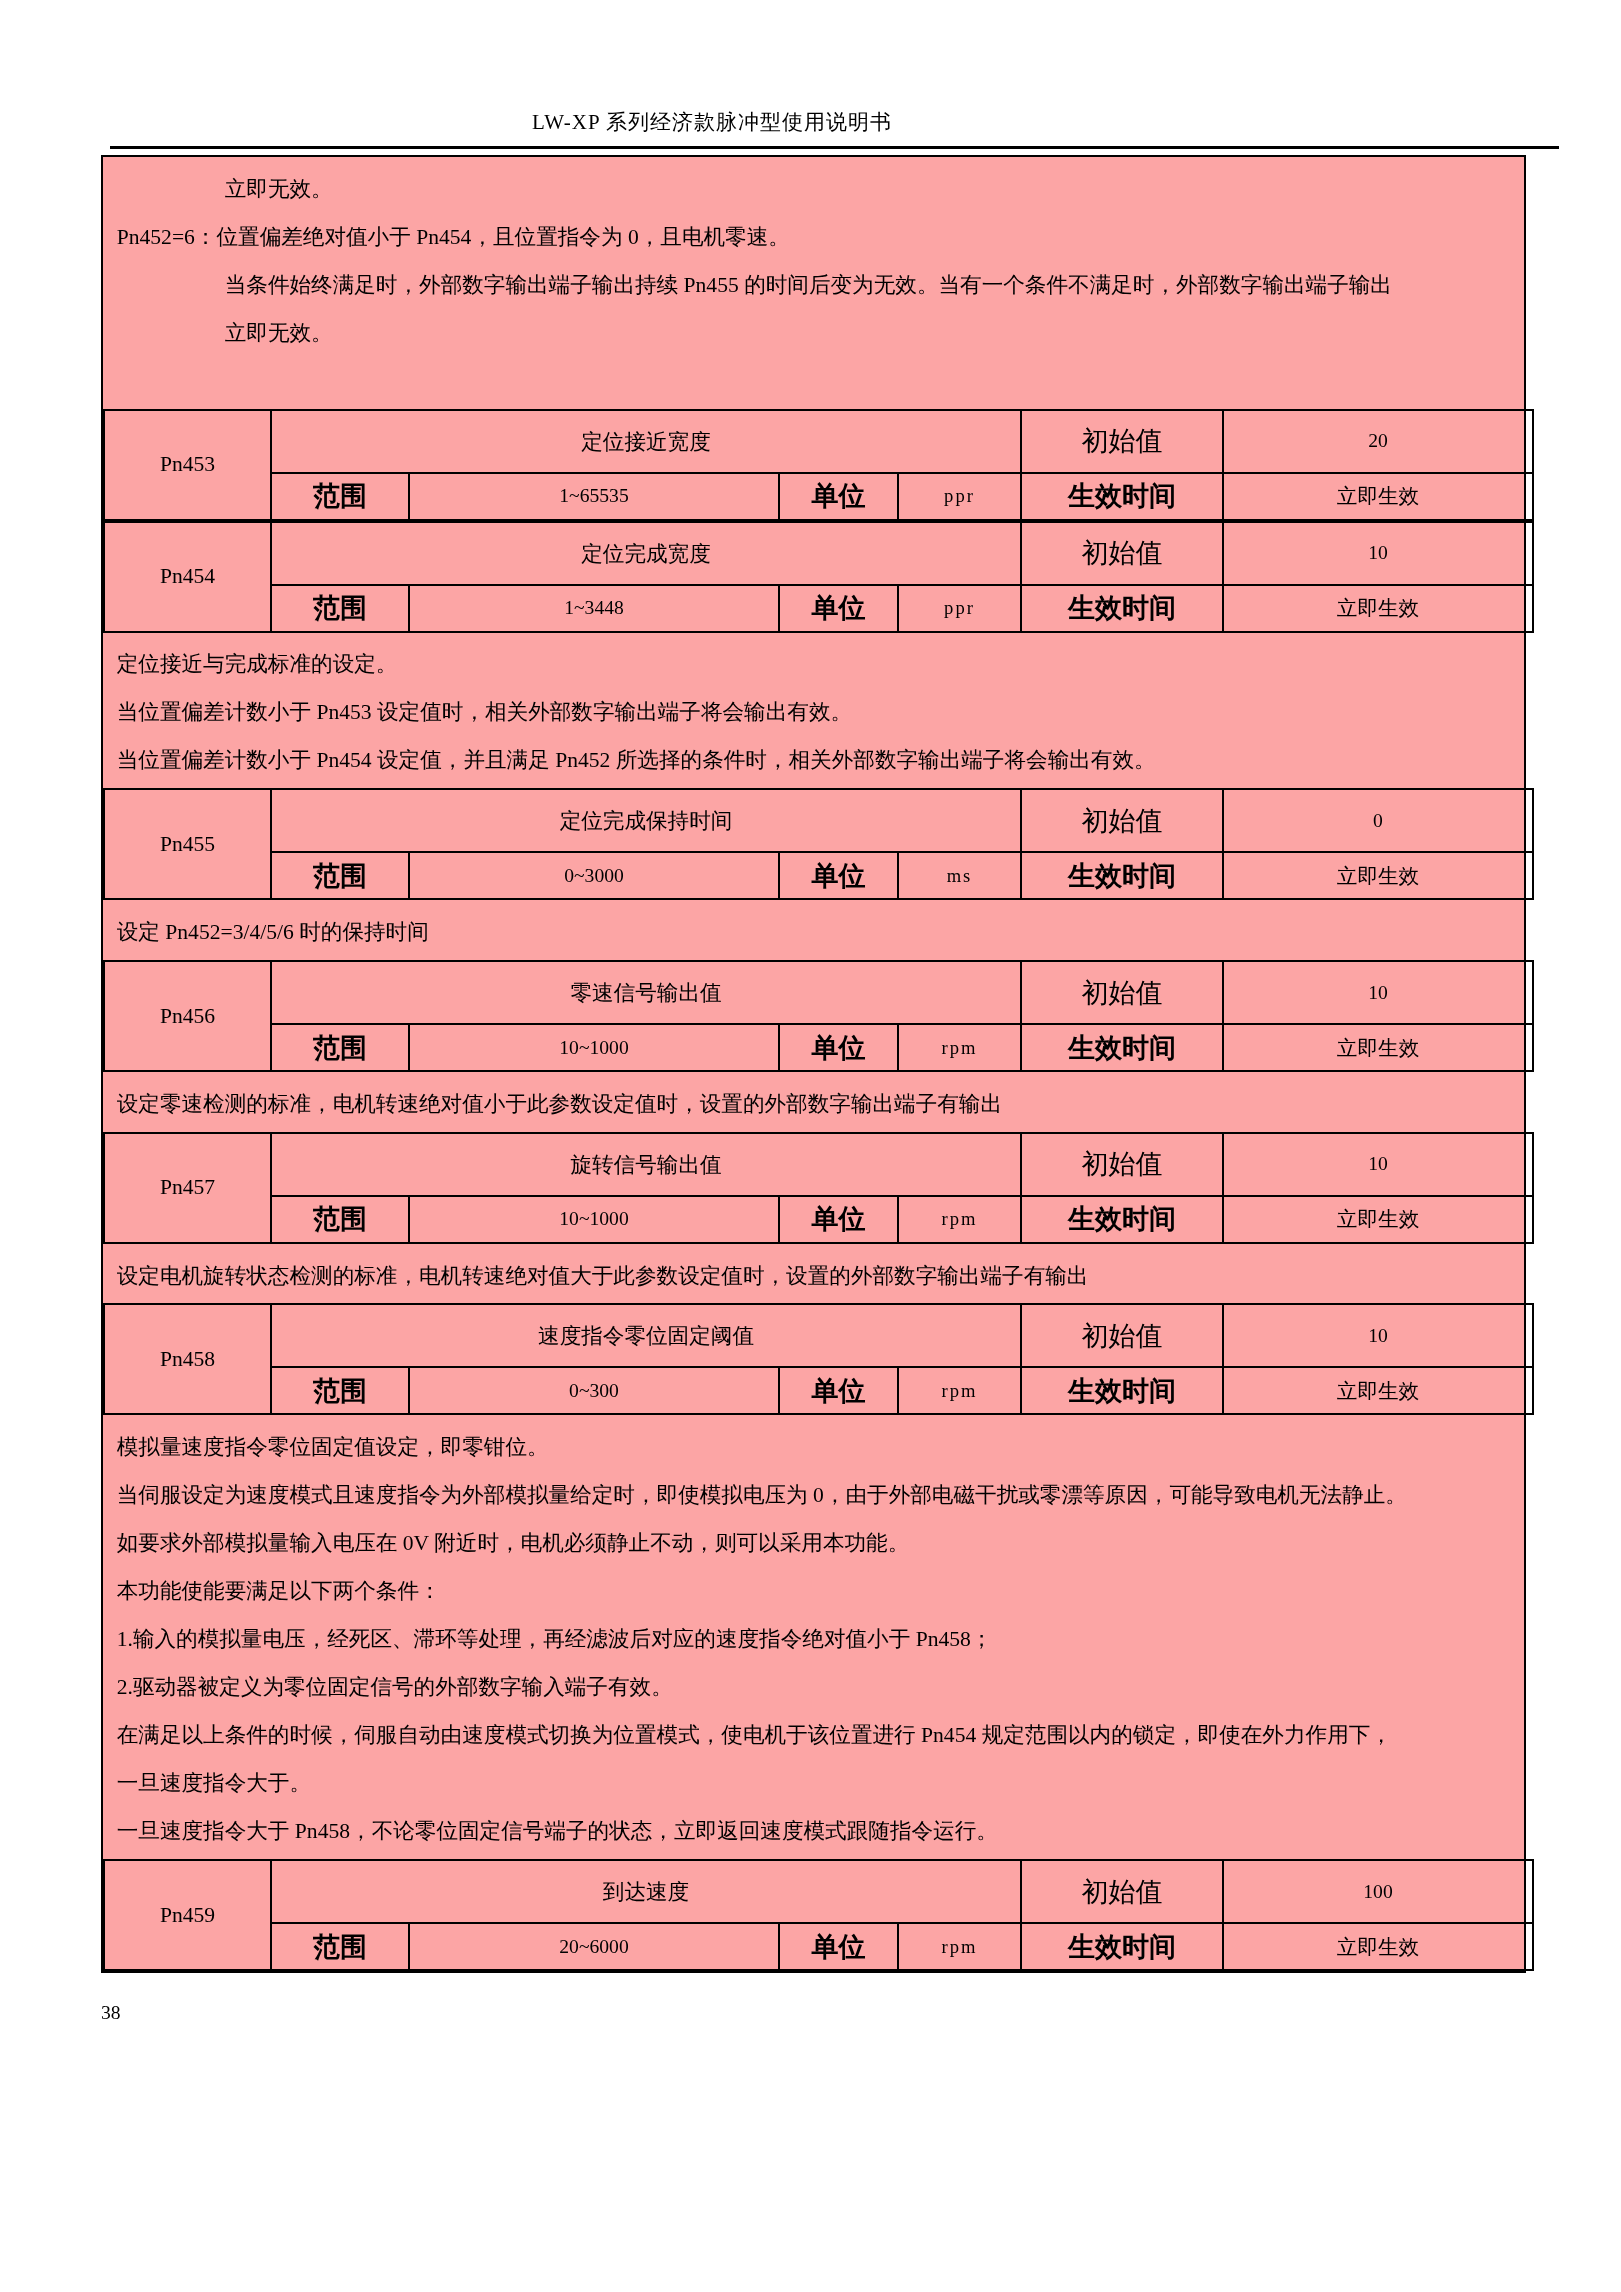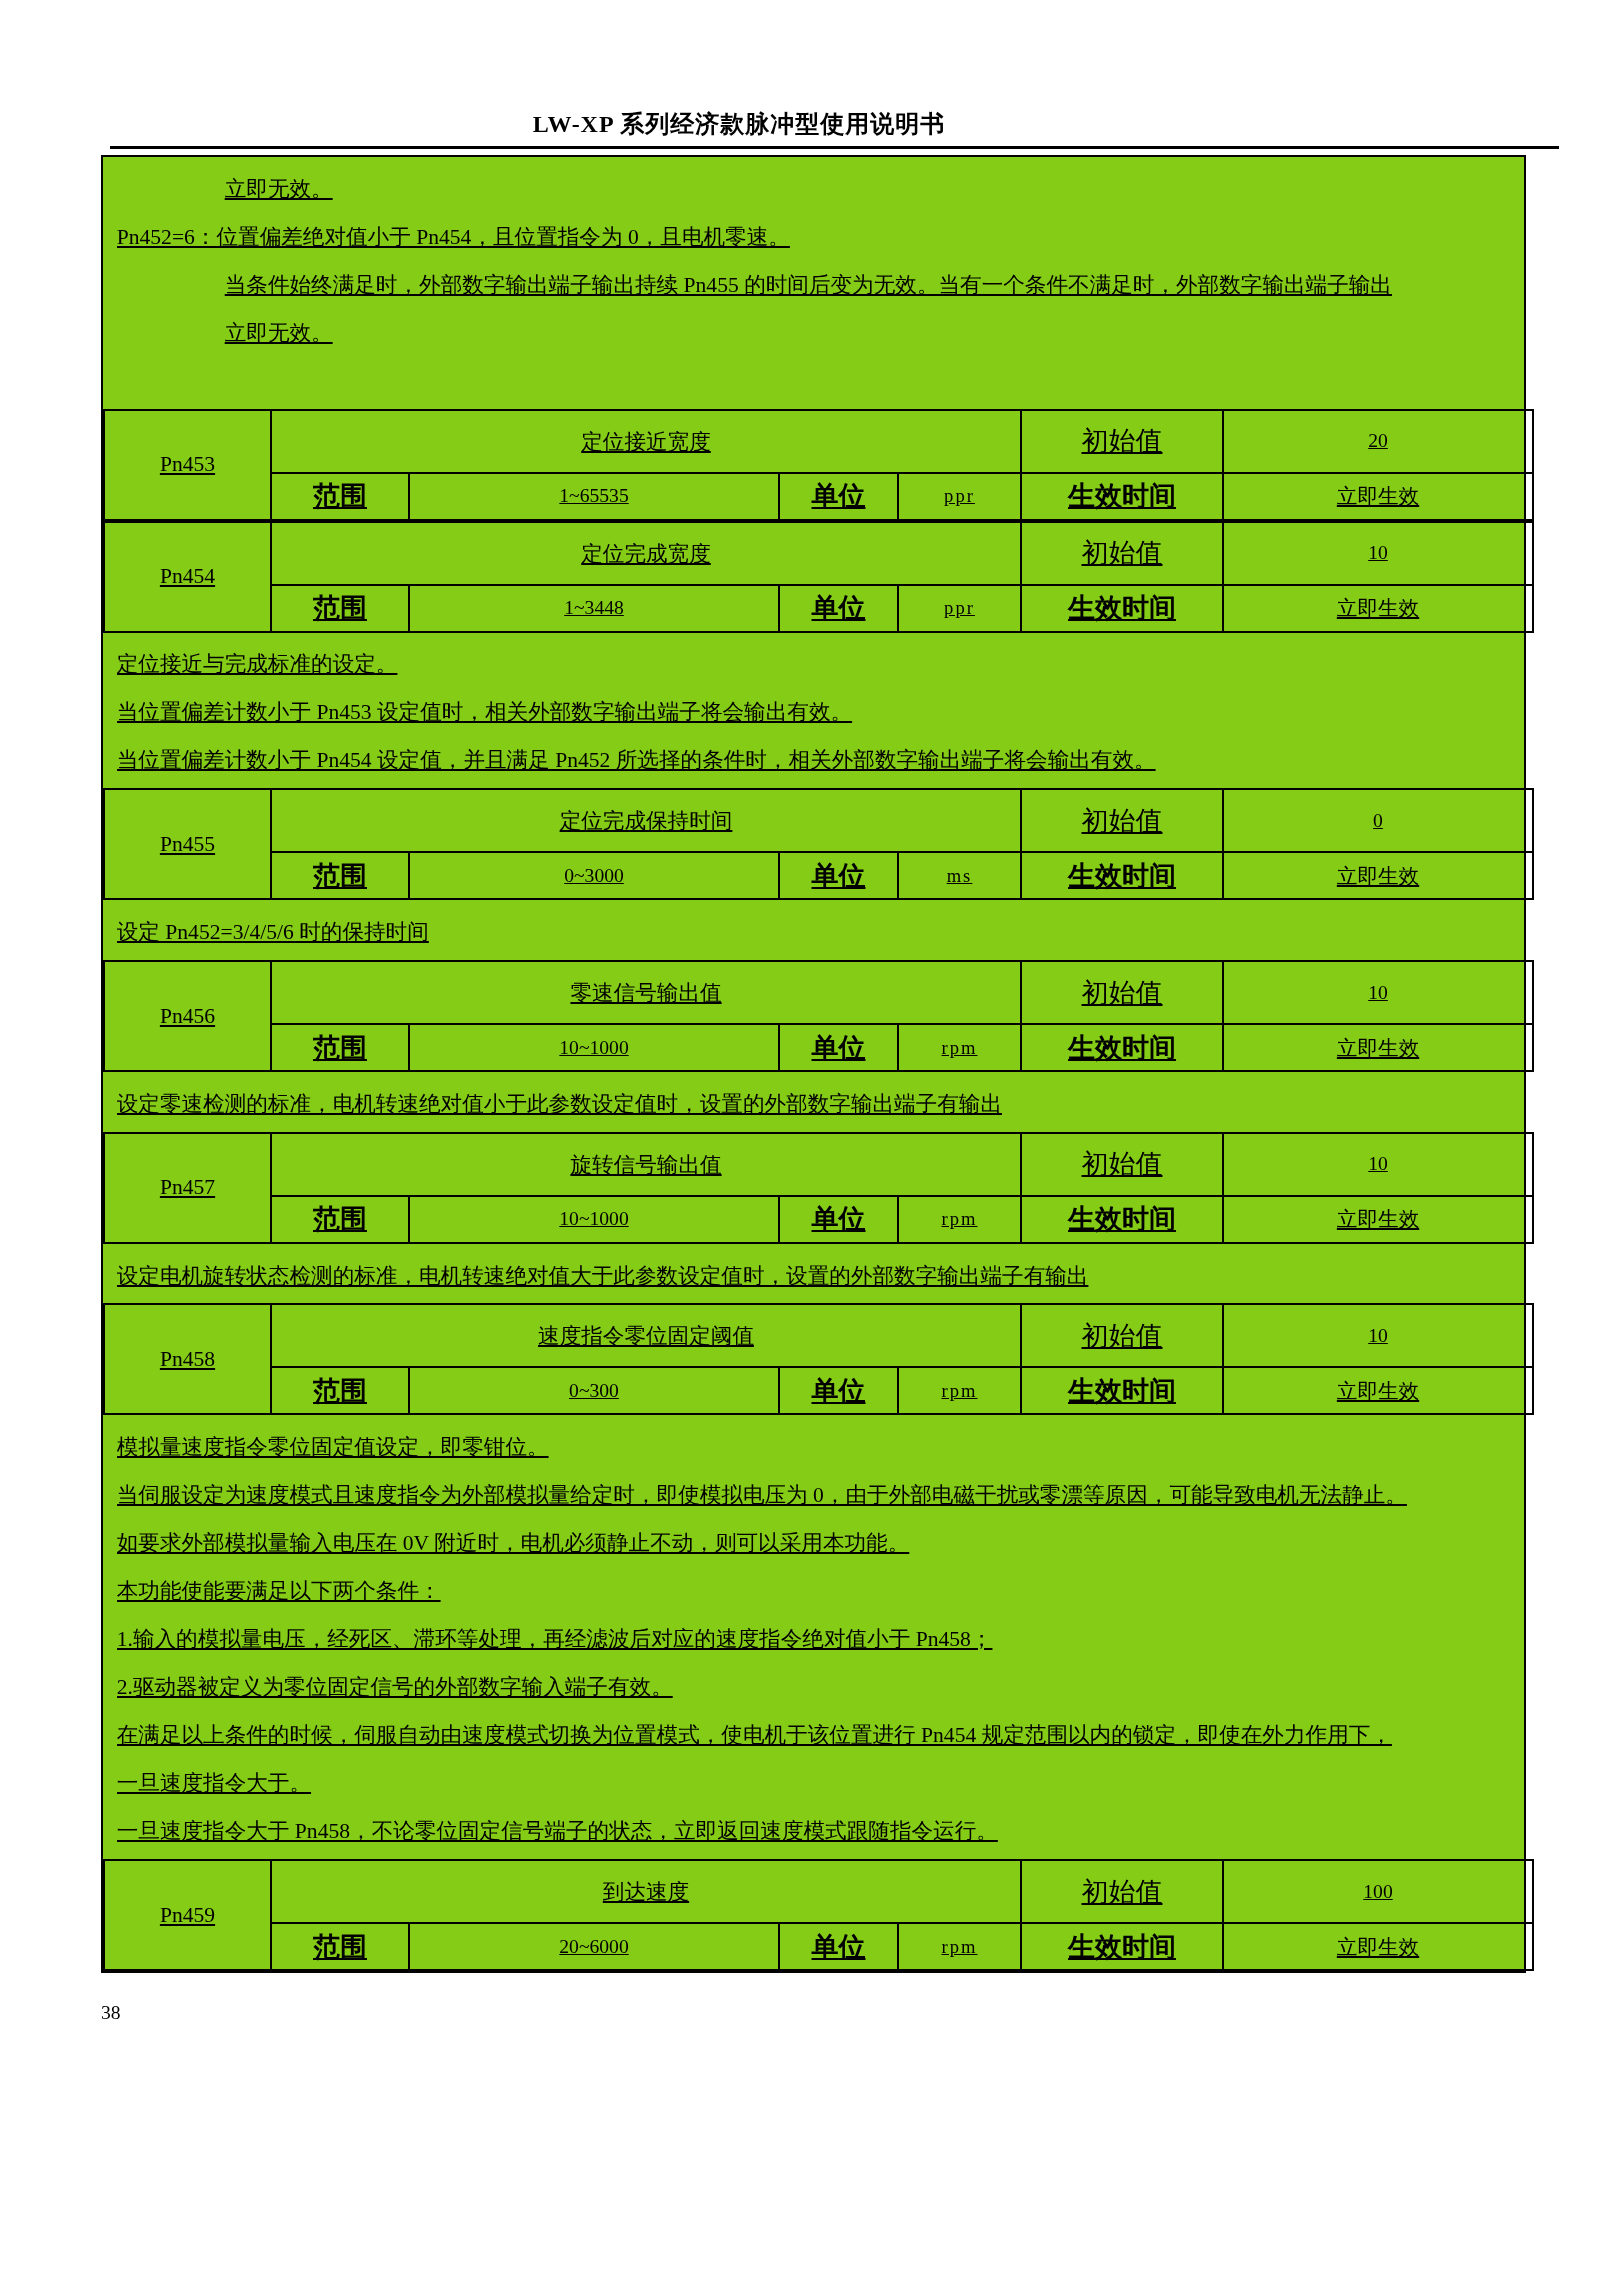--- a/index.html
+++ b/index.html
@@ -5,33 +5,31 @@
   html,body{margin:0;padding:0;}
   body{
     width:1621px;height:2293px;
     background:#ffffff;color:#000000;
     font-family:"Liberation Serif","DejaVu Serif",serif;
     position:relative;overflow:hidden;
   }
   .doc-title{
     position:absolute;top:108px;left:712px;
     transform:translateX(-50%);
-    font-size:24px;font-weight:bold;letter-spacing:1px;
+    font-size:21px;font-weight:normal;letter-spacing:1px;
     white-space:nowrap;
-    margin-left:27px;
   }
   .header-rule{
     position:absolute;top:146px;left:110px;width:1449px;
     height:0;border-top:3.9px solid #000;
   }
   .content-box{
     margin:155px 0 0 101px;width:1425px;
     box-sizing:border-box;border:2px solid #000;
-    background:#84cc16;
-    text-decoration:underline;
+    background:#fca5a5;
   }
   .text-block{padding:7.8px 13.7px 3.9px 13.7px;}
   .text-line{
     font-size:21.6px;line-height:48px;min-height:48px;
     white-space:nowrap;overflow:hidden;
   }
   .text-line.indent{padding-left:108px;}
   table.param-table{
     border-collapse:collapse;width:100%;table-layout:fixed;
   }

